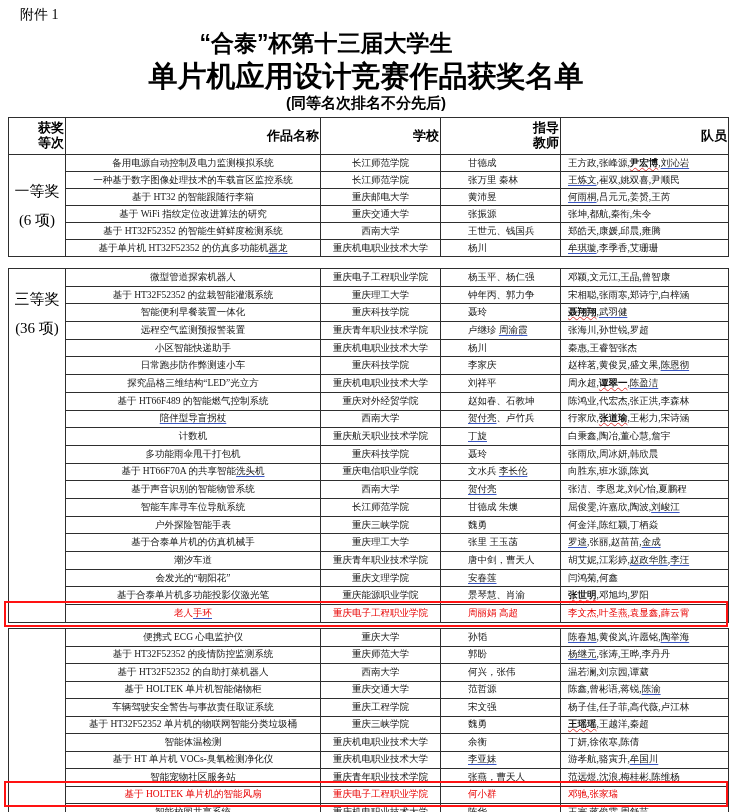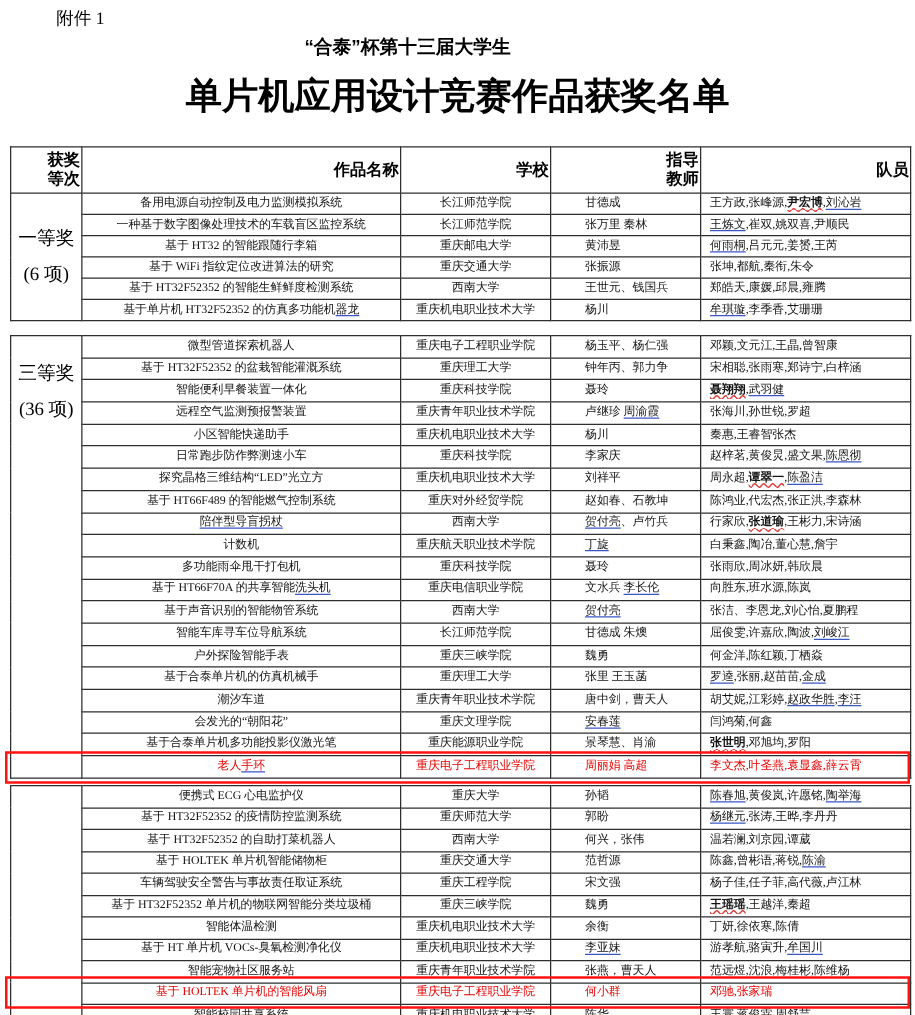--- a/index.html
+++ b/index.html
@@ -1,20 +1,20 @@
 <!DOCTYPE html>
 <html><head>
 <meta charset="utf-8">
 <style>
   html,body{margin:0;padding:0;background:#ffffff;}
   .page{position:relative;width:732px;height:812px;overflow:hidden;background:#fff;
         font-family:"Liberation Serif",serif;color:#111;}
-  .attach{position:absolute;left:45px;top:6px;font-size:14px;color:#000;}
+  .attach{position:absolute;left:20px;top:6px;font-size:14px;color:#000;}
   .title1{position:absolute;left:0;top:28px;width:652px;text-align:center;
-          font-family:"Liberation Sans",sans-serif;font-weight:700;font-size:15px;color:#000;}
+          font-family:"Liberation Sans",sans-serif;font-weight:700;font-size:23px;color:#000;}
   .title2{position:absolute;left:0;top:57px;width:732px;text-align:center;
           font-family:"Liberation Sans",sans-serif;font-weight:700;font-size:29px;color:#000;}
   .subtitle{position:absolute;left:0;top:94px;width:732px;text-align:center;
           font-family:"Liberation Sans",sans-serif;font-weight:700;font-size:15px;color:#000;}
   table.awards{position:absolute;left:8px;border-collapse:collapse;table-layout:fixed;width:720px;}
   table.t1{top:117px;}
   table.t2{top:268px;}
   table.t3{top:628px;}
   .awards th,.awards td{border:1px solid #2e2e2e;overflow:hidden;}
   .awards th{height:34px;font-family:"Liberation Sans",sans-serif;font-weight:700;
@@ -36,20 +36,21 @@
   .red-box.b1{top:601px;height:22px;}
   .red-box.b2{top:781px;height:22px;}
 </style>
 </head>
 <body>
 
 <div class="page">
   <div class="attach">附件 1</div>
   <div class="title1">“合泰”杯第十三届大学生</div>
   <div class="title2">单片机应用设计竞赛作品获奖名单</div>
+  <div class="subtitle">(同等名次排名不分先后)</div>
 
   <table class="awards t1">
     <colgroup>
         <col style="width: 57px;">
         <col style="width: 255px;">
         <col style="width: 120px;">
         <col style="width: 120px;">
         <col style="width: 168px;">
       </colgroup>
     <thead>

